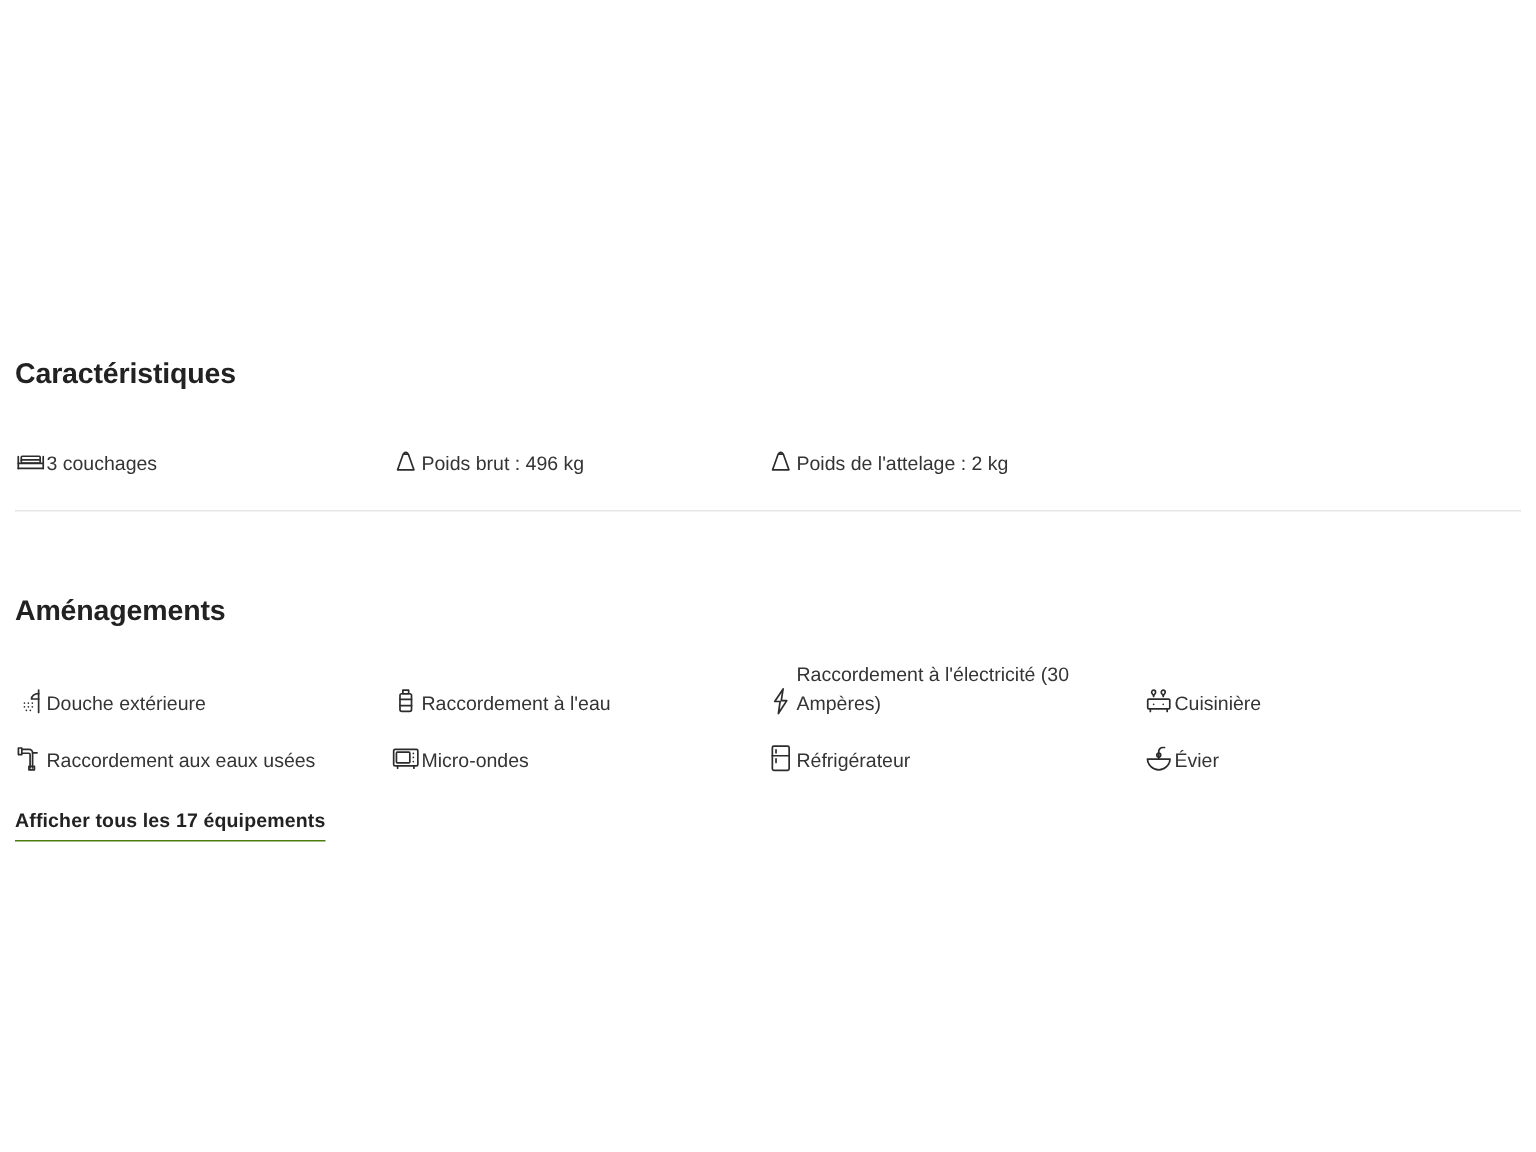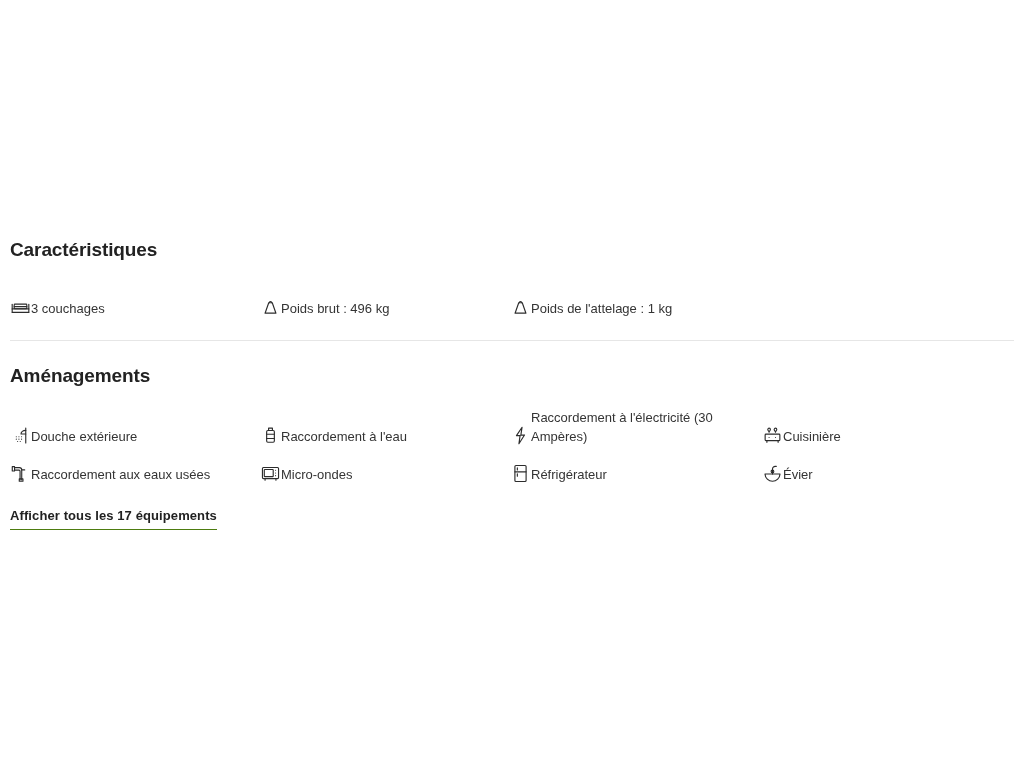--- a/index.html
+++ b/index.html
@@ -40,21 +40,21 @@
 
   .section-title {
     font-size: 19px;
     font-weight: bold;
     color: #222222;
     letter-spacing: -0.1px;
     line-height: 24px;
   }
 
   .section-specs .section-title { margin-bottom: 32px; }
-  .section-amenities .section-title { margin-bottom: 20px; }
+  .section-amenities .section-title { margin-bottom: 20px; margin-top: 32px; }
 
   
   .grid-3 {
     display: grid;
     grid-template-columns: 250px 250px 250px;
     row-gap: 0px;
   }
 
   .grid-4 {
     display: grid;
@@ -152,21 +152,21 @@
         <span class="label">Poids brut : 496 kg</span>
       </div>
 
       <div class="feature">
         <span class="icon">
           <svg viewBox="0 0 24 24" fill="none" stroke="currentColor" stroke-width="1.3" stroke-linecap="round" stroke-linejoin="round">
             <path d="M10 6.6h4l4.2 11.9H5.8z"></path>
             <path d="M10.6 6.6a1.4 1.4 0 0 1 2.8 0"></path>
           </svg>
         </span>
-        <span class="label">Poids de l'attelage : 1 kg</span>
+        <span class="label">Poids de l'attelage : 2 kg</span>
       </div>
 
     </div>
   </section>
 
   <div class="divider"></div>
 
   <section class="section-amenities">
     <h2 class="section-title">Aménagements</h2>
 

